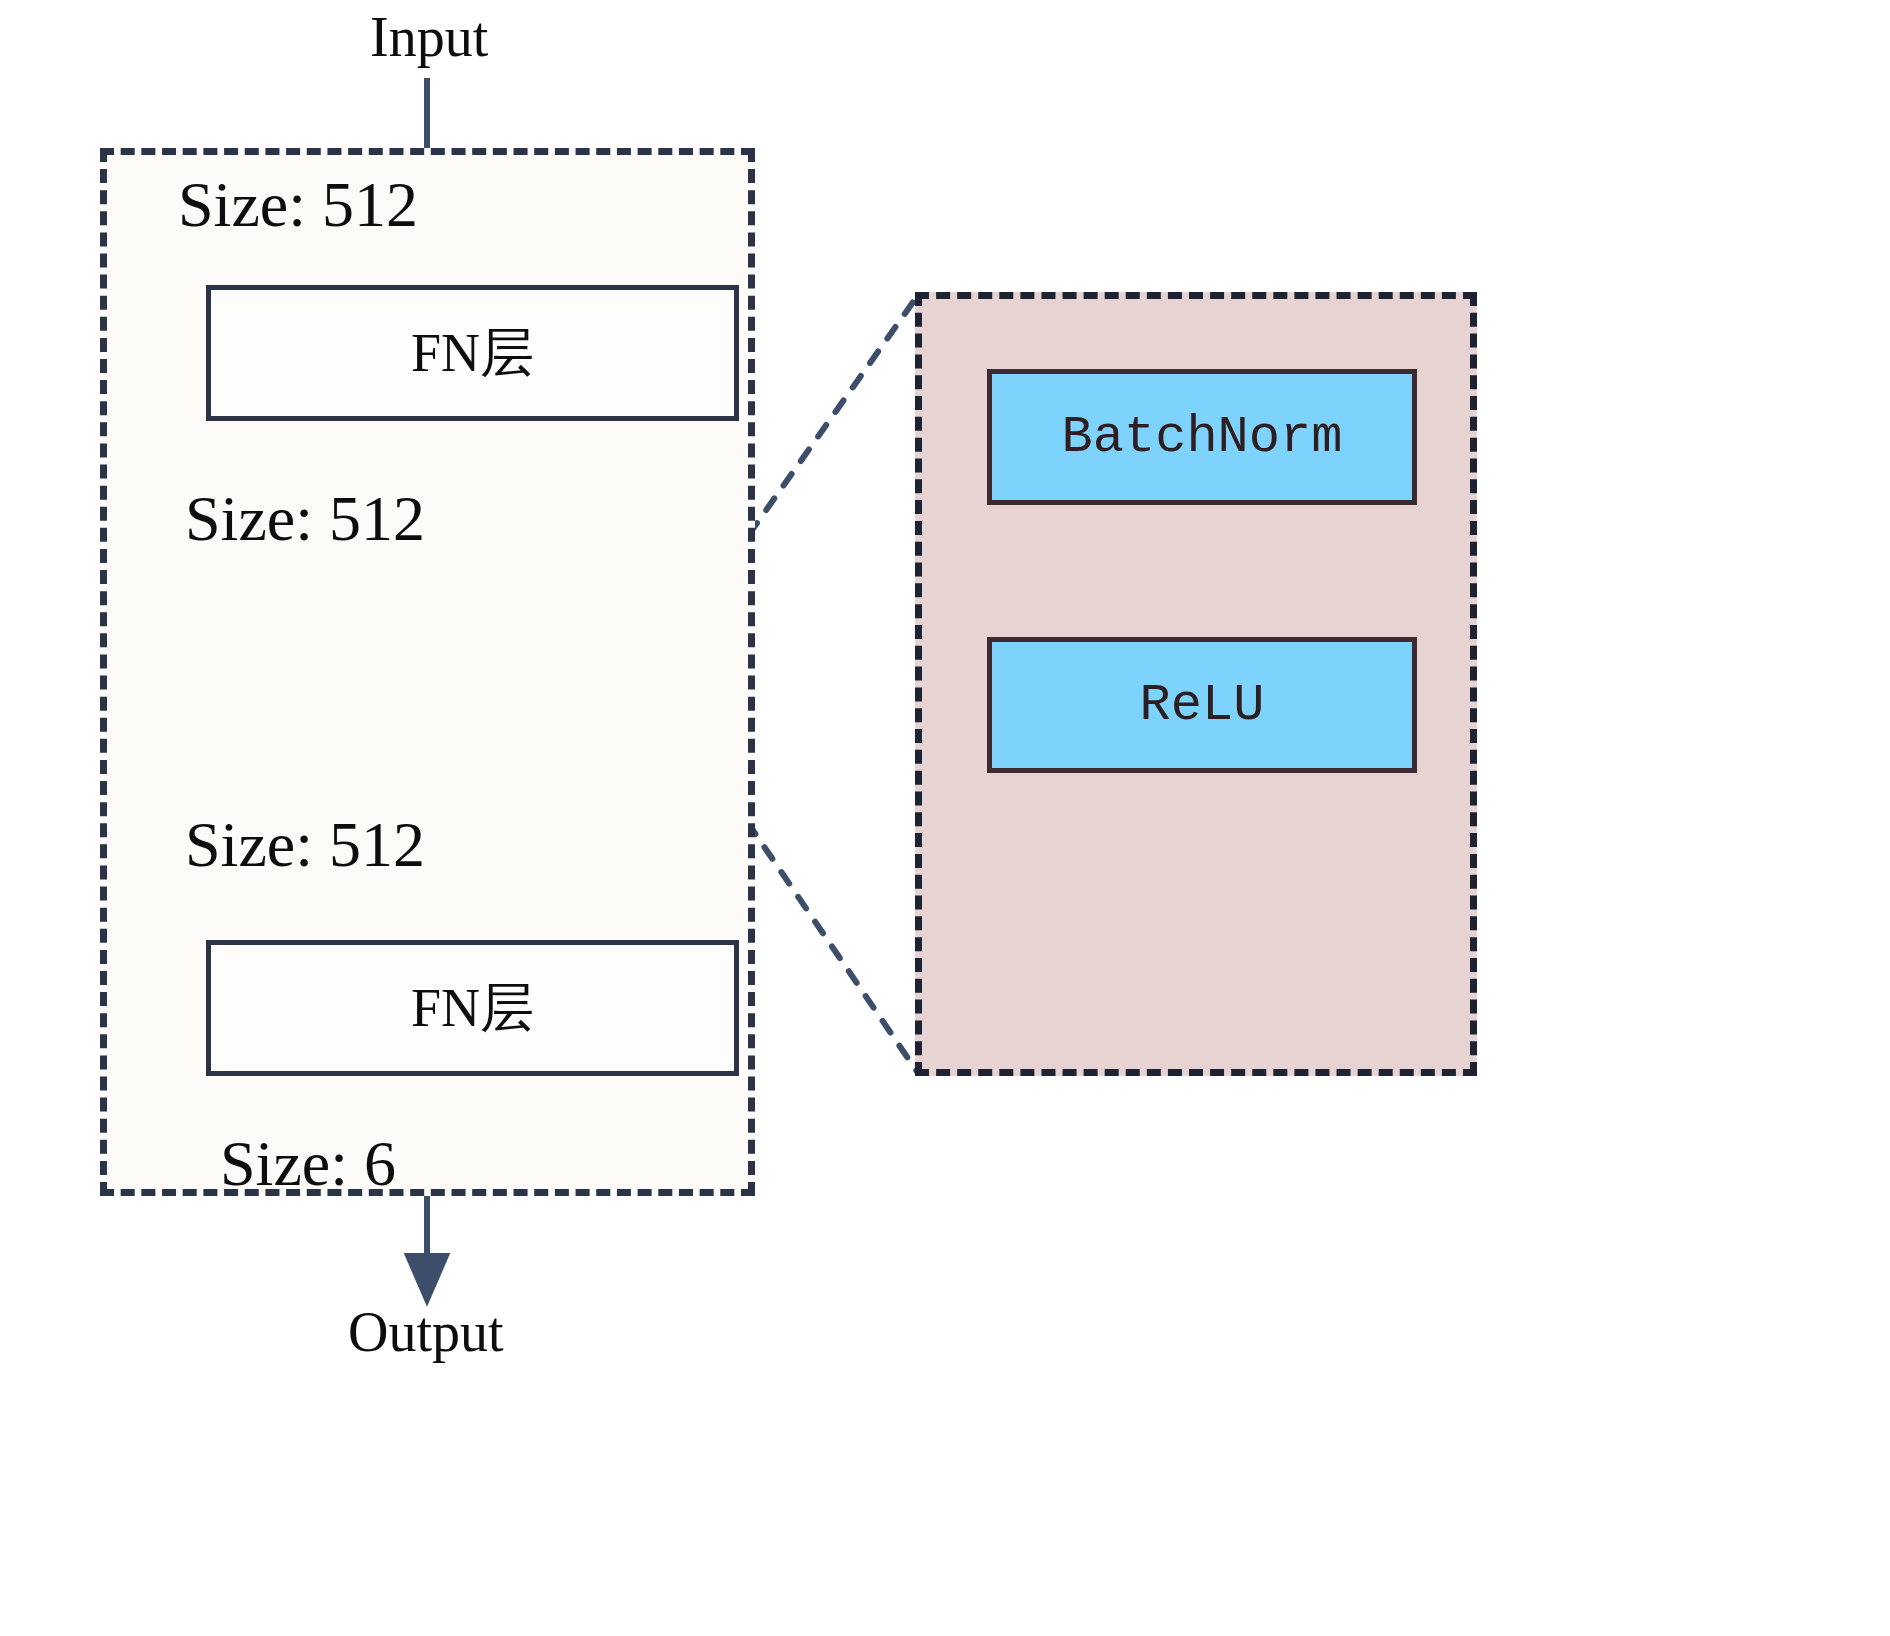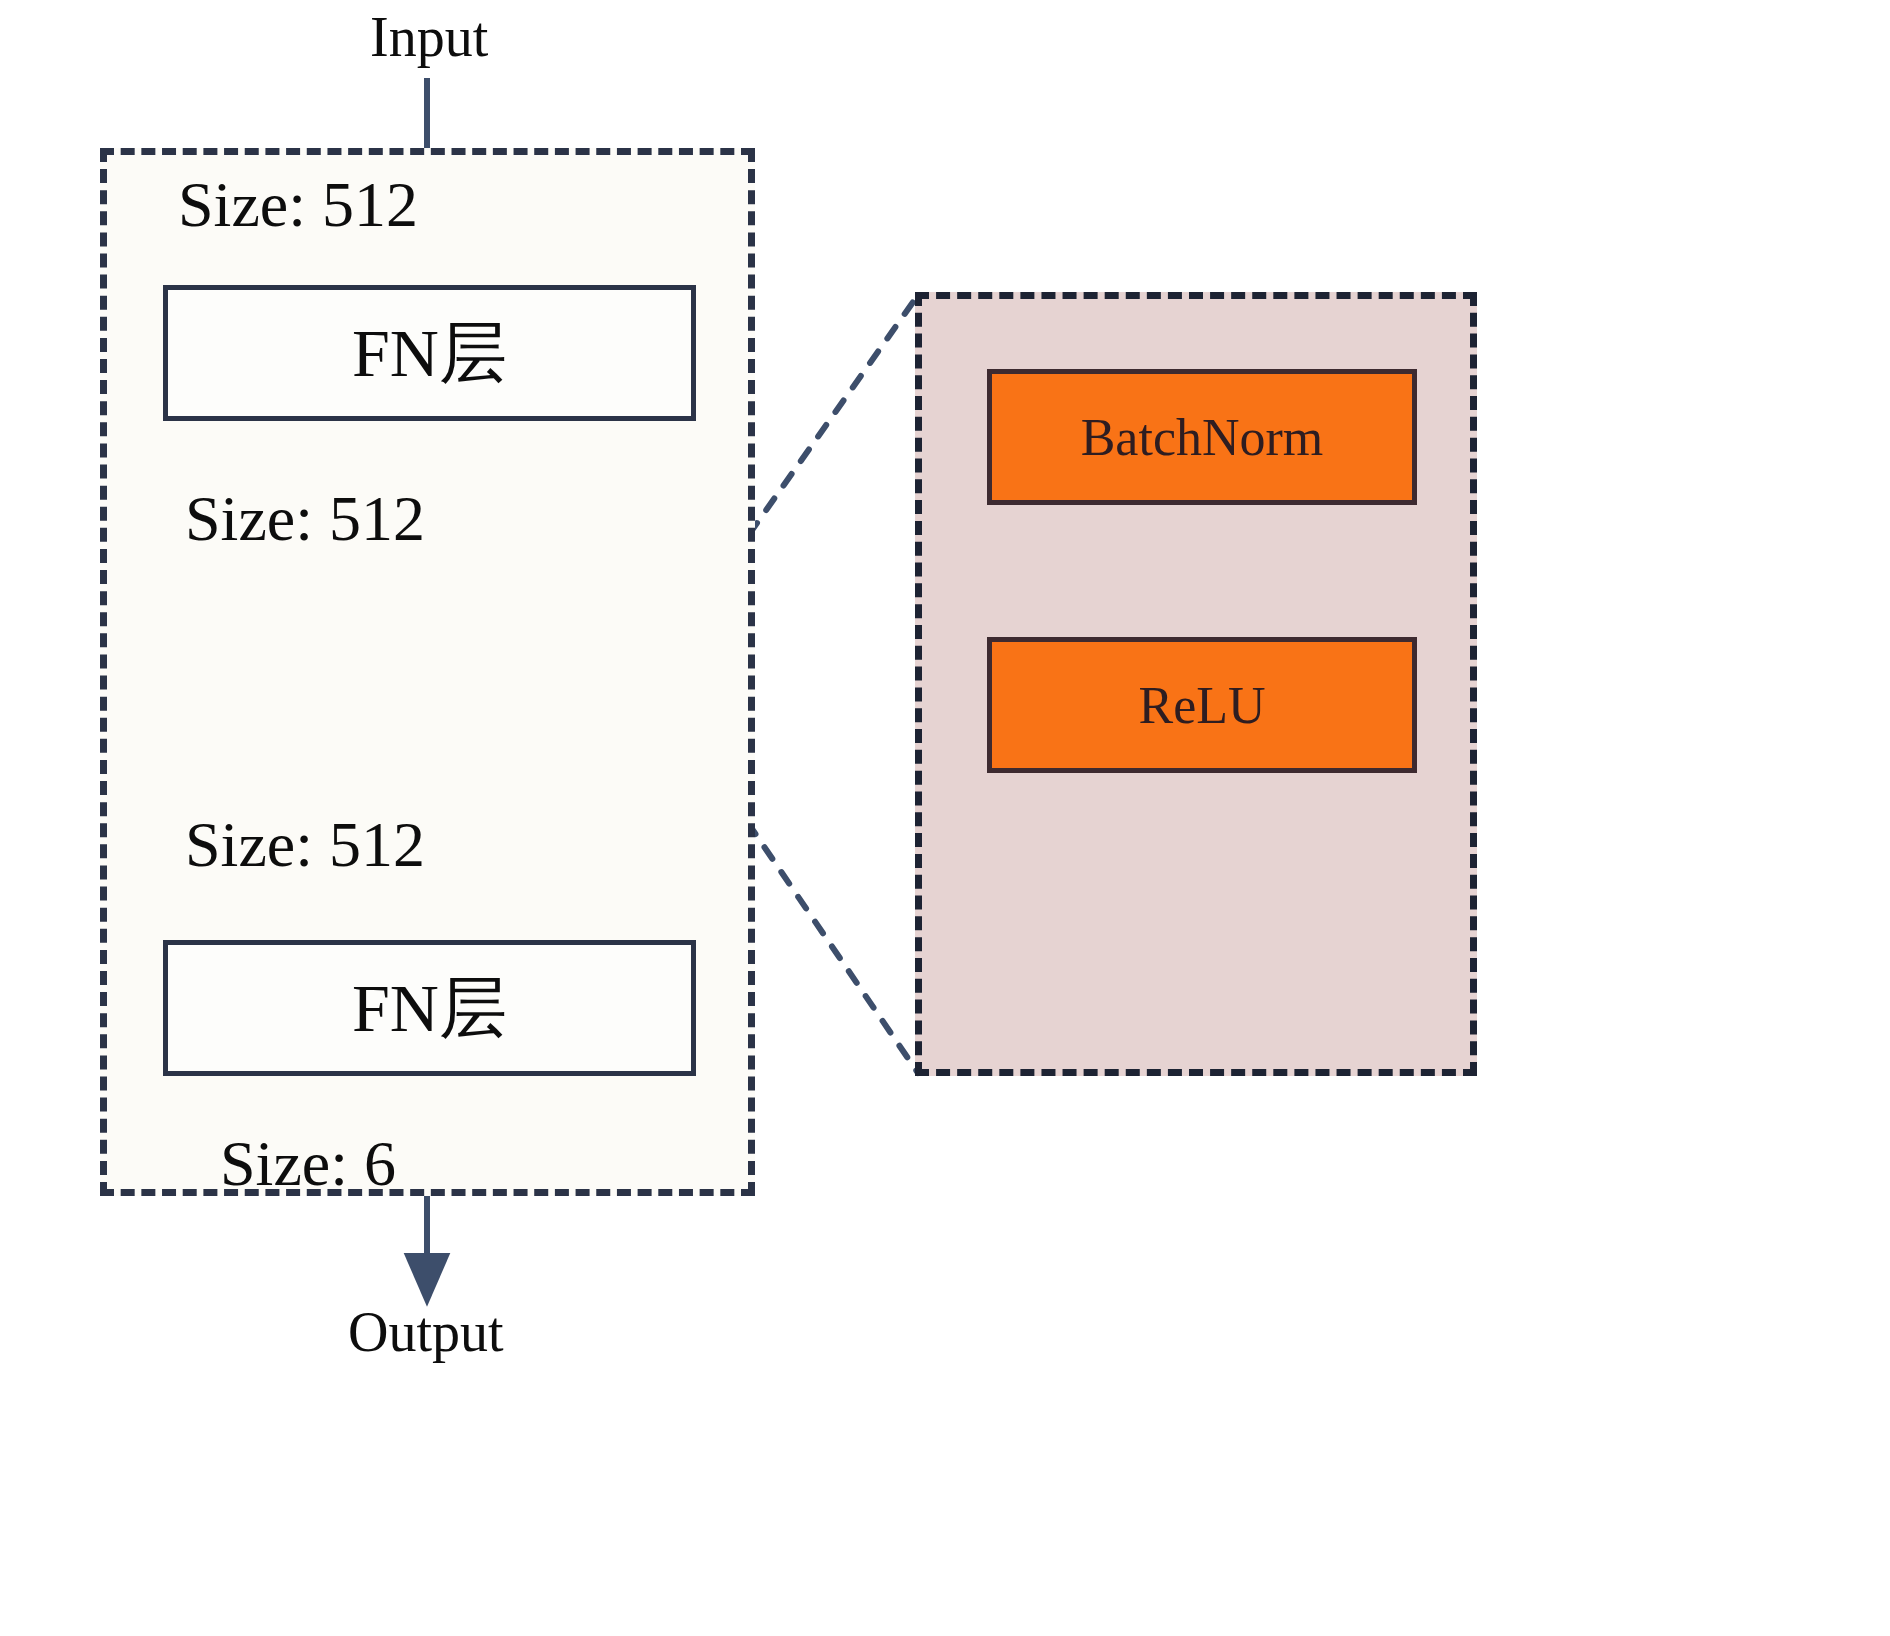--- a/index.html
+++ b/index.html
@@ -25,28 +25,29 @@
 
   .right-panel{
     position:absolute;left:915px;top:292px;width:562px;height:784px;
     background:#e6d3d2;
     border:7px dashed #1d2333;
     box-sizing:border-box;
   }
   .sub-box{
     position:absolute;box-sizing:border-box;
     display:flex;align-items:center;justify-content:center;
-    background:#f97316;
+    background:#7dd3fc;
     border:5px solid #3d2a30;
     color:#2e1d21;
+    font-family:Liberation Mono, monospace;
   }
 
   .io-label{font-size:56px;}
   .size-label{font-size:64px;}
-  .box-label{font-size:68px;}
+  .box-label{font-size:54px;margin-left:43px;}
   .sub-label{font-size:52px;}
 </style>
 </head>
 <body>
 
 <div id="stage">
 
   <svg id="svg-layer" viewBox="0 0 1890 1636" xmlns="http://www.w3.org/2000/svg">
     <defs>
       <marker id="arrowhead" markerWidth="9" markerHeight="9" refX="4.2" refY="4.5" orient="auto" markerUnits="strokeWidth">

